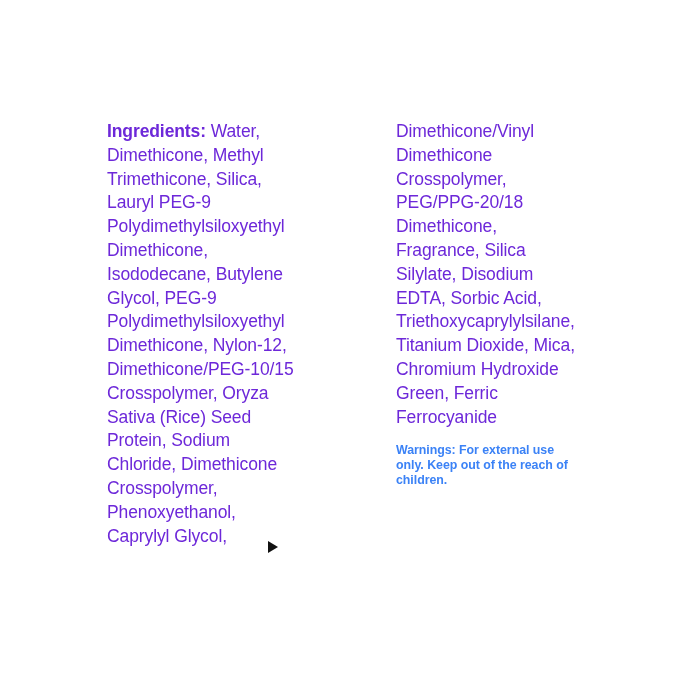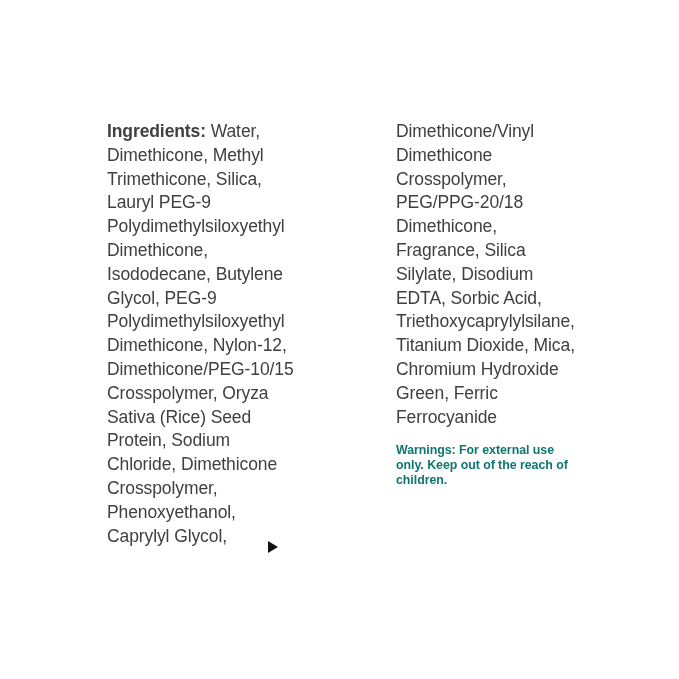--- a/index.html
+++ b/index.html
@@ -21,21 +21,21 @@
     width: 679px;
     height: 679px;
     background: #ffffff;
   }
   .col {
     position: absolute;
     font-size: 17.5px;
     line-height: 23.8px;
     letter-spacing: -0.1px;
     font-weight: 400;
-    color: #404040;
+    color: #6d28d9;
   }
   .col-left {
     left: 107px;
     top: 120px;
     width: 190px;
   }
   .col-right {
     left: 396px;
     top: 120px;
     width: 186px;
@@ -49,21 +49,21 @@
     font-weight: 700;
   }
   .warnings-block {
     position: absolute;
     left: 396px;
     top: 443px;
     width: 186px;
     font-size: 12.4px;
     line-height: 15.2px;
     font-weight: 700;
-    color: #0f766e;
+    color: #3b82f6;
     letter-spacing: -0.05px;
   }
   .warnings-text {
     margin: 0;
   }
   .play-marker {
     position: absolute;
     left: 268px;
     top: 541px;
     width: 0;

